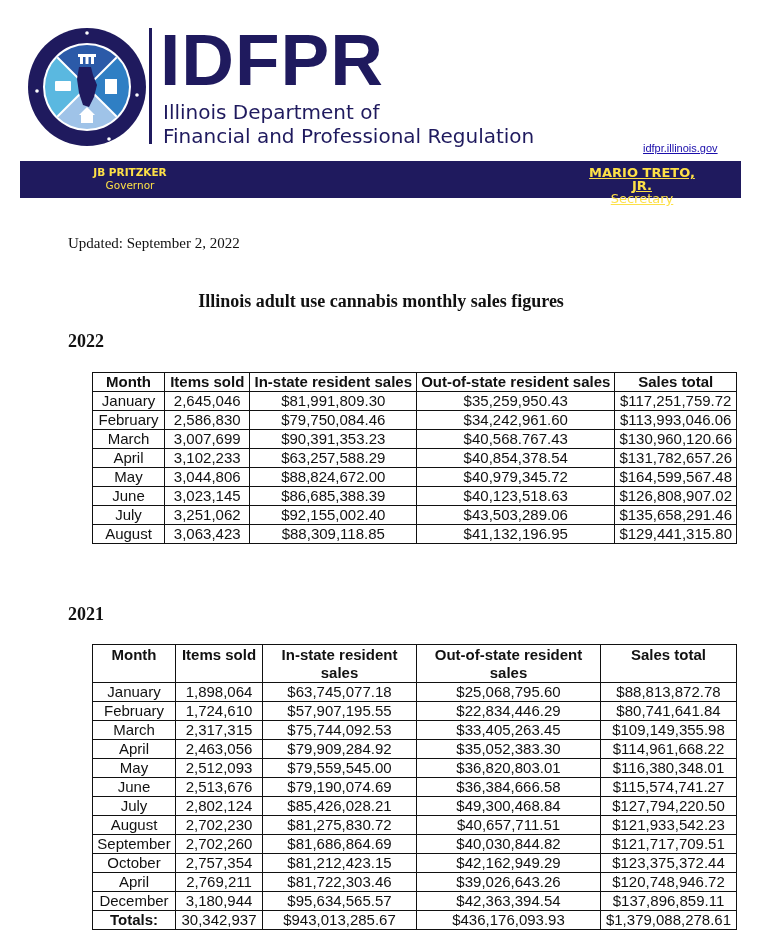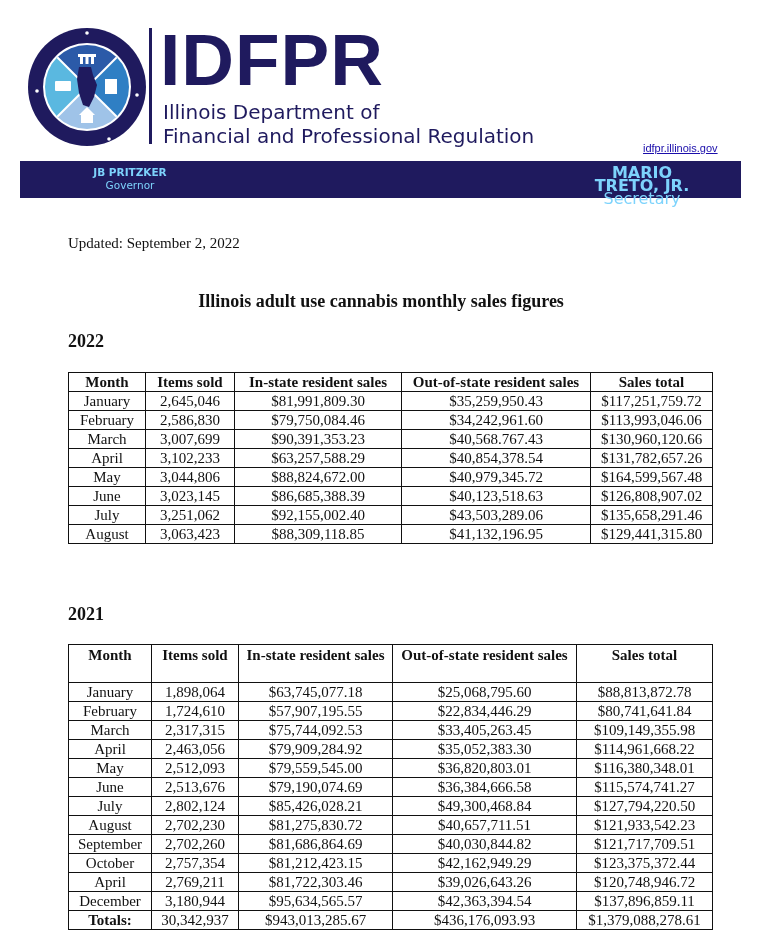--- a/index.html
+++ b/index.html
@@ -5,31 +5,31 @@
   html, body { margin:0; padding:0; background:#ffffff; }
   body { width:762px; height:947px; position:relative; overflow:hidden; font-family:"Liberation Serif", serif; color:#111; }
   .abs { position:absolute; }
 
   
   .logo { left:27px; top:27px; width:120px; height:120px; }
   .vbar { left:149px; top:28px; width:3px; height:116px; background:#1f1a5e; }
   .brand { left:160px; top:20px; font-family:"Liberation Sans", sans-serif; font-weight:bold; font-size:73px; line-height:80px; color:#1f1a5e; letter-spacing:1px; }
   .dept { left:163px; top:100px; font-family:"DejaVu Sans", sans-serif; font-size:20px; line-height:24px; color:#1f1a5e; }
   .url { left:643px; top:142px; font-family:"Liberation Sans", sans-serif; font-size:11px; color:#1a0dab; text-decoration:underline; cursor:pointer; }
-  .banner { left:20px; top:161px; width:721px; height:37px; background:#1f1a5e; color:#7dd3fc; font-family:"DejaVu Sans", sans-serif; }
+  .banner { left:20px; top:161px; width:721px; height:37px; background:#1f1a5e; color:#fde047; font-family:"DejaVu Sans", sans-serif; }
   .gov { position:absolute; left:50px; top:5px; text-align:center; width:120px; font-size:10.5px; line-height:13px; }
-  .sec { position:absolute; right:34px; top:5px; text-align:center; width:130px; font-size:16px; line-height:13px; }
+  .sec { position:absolute; right:34px; top:5px; text-align:center; width:130px; font-size:13px; line-height:13px;text-decoration:underline; }
   .b { font-weight:bold; }
 
   .updated { left:68px; top:235px; font-size:15px; }
   .title { left:0; width:762px; top:291px; text-align:center; font-weight:bold; font-size:18px; }
   .title span { position:relative; left:0; }
   .year { left:68px; font-weight:bold; font-size:18px; }
 
-  table { border-collapse:collapse; font-family:Liberation Serif, serif; font-size:15px; }
+  table { border-collapse:collapse; font-family:Liberation Sans, sans-serif; font-size:15px;margin-left:24px; }
   td, th { border:1px solid #111; padding:0 4px; text-align:center; white-space:nowrap; }
   th { font-weight:bold; }
   .t22 td, .t22 th { height:18px; line-height:18px; }
   .t21 td { height:18px; line-height:18px; }
   .t21 th { height:36px; line-height:18px; vertical-align:top; padding-top:1px; }
   .totals td { font-weight:normal; }
   .totals td.lbl { font-weight:bold; }
 </style>
 </head>
 <body>

